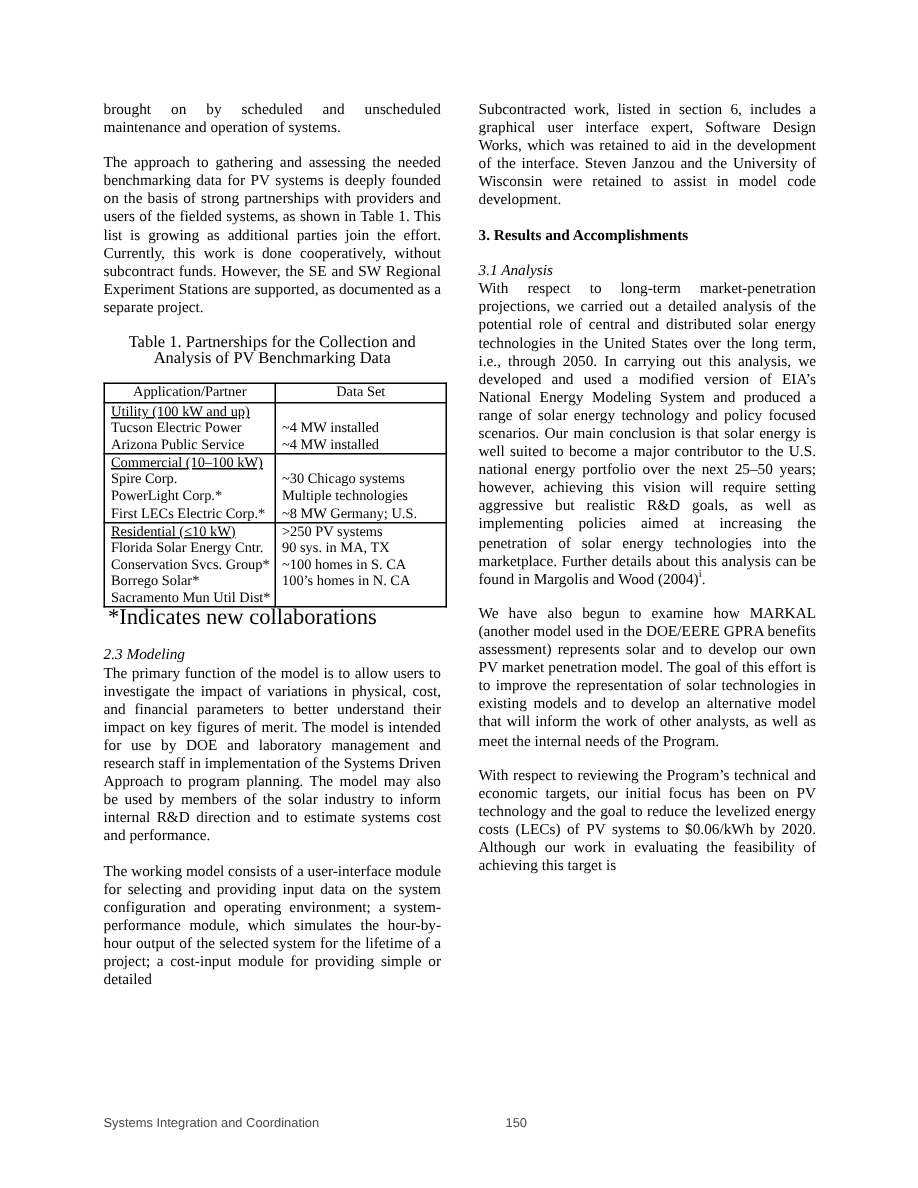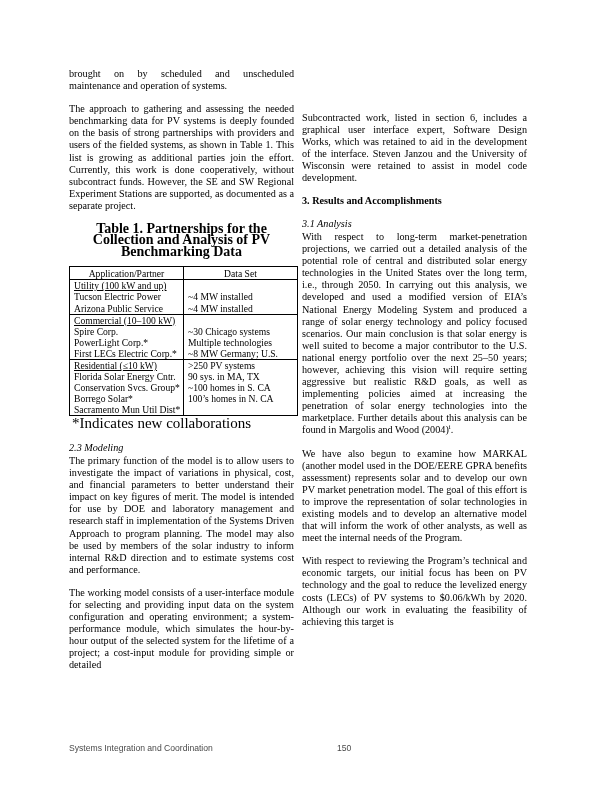--- a/index.html
+++ b/index.html
@@ -20,22 +20,21 @@
     left: 0; top: 0;
     width: 612px;
     height: 792px;
   }
   .columns {
     position: absolute;
     left: 69px;
     top: 68px;
     width: 475px;
     display: flex;
-    gap: 8px;
-    align-items: center;
+    gap: 25px;
   }
   .col {
     width: 225px;
     font-size: 10.2px;
     line-height: 12.1px;
     text-align: justify;
     text-justify: inter-word;
     hyphens: none;
   }
   p.para {
@@ -55,22 +54,22 @@
     font-size: 10.2px;
     line-height: 12.1px;
     margin: 0 0 0.5px 0;
     text-align: left;
   }
   
   .table-block {
     margin: 11px 0 0 0;
   }
   .table-caption {
-    font-weight: bold;
-    font-size: 14px;
+    font-weight: normal;
+    font-size: 11px;
     line-height: 11.4px;
     text-align: center;
     margin: 0 0 9px 0;
     padding: 0 6px;
   }
   table.ptable {
     border-collapse: collapse;
     width: 229px;
     margin: 0 auto;
     table-layout: fixed;

